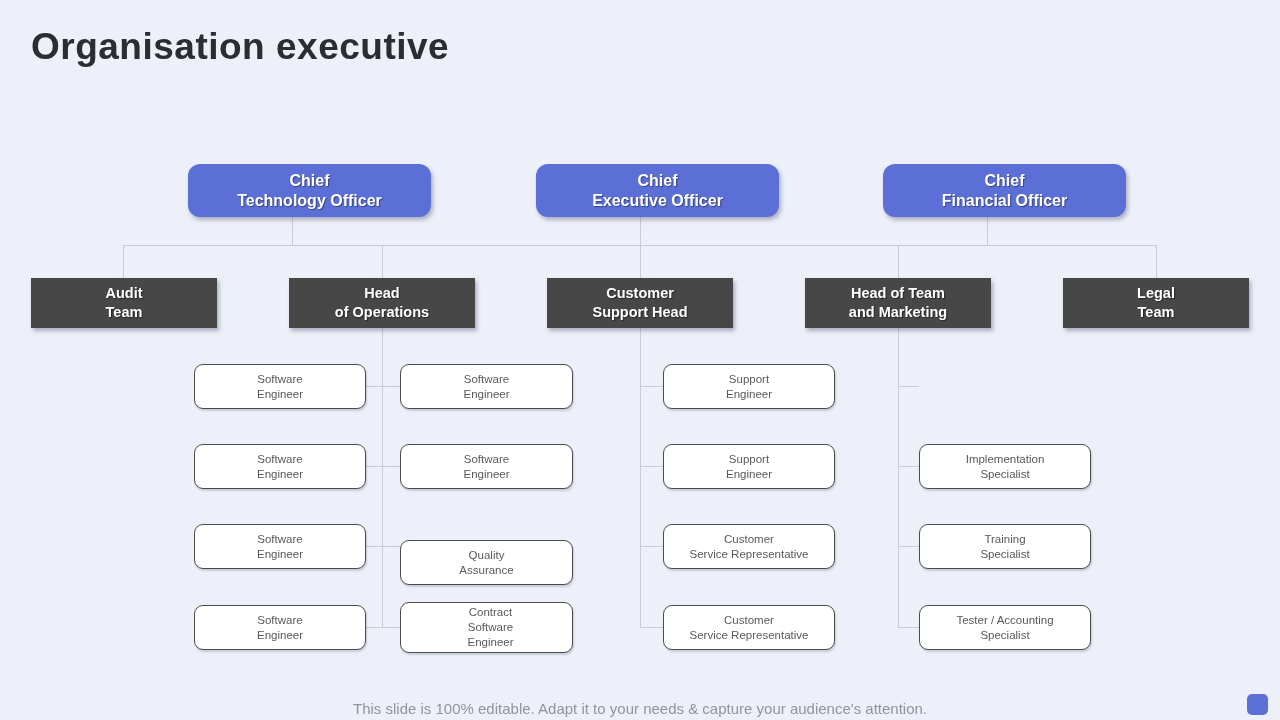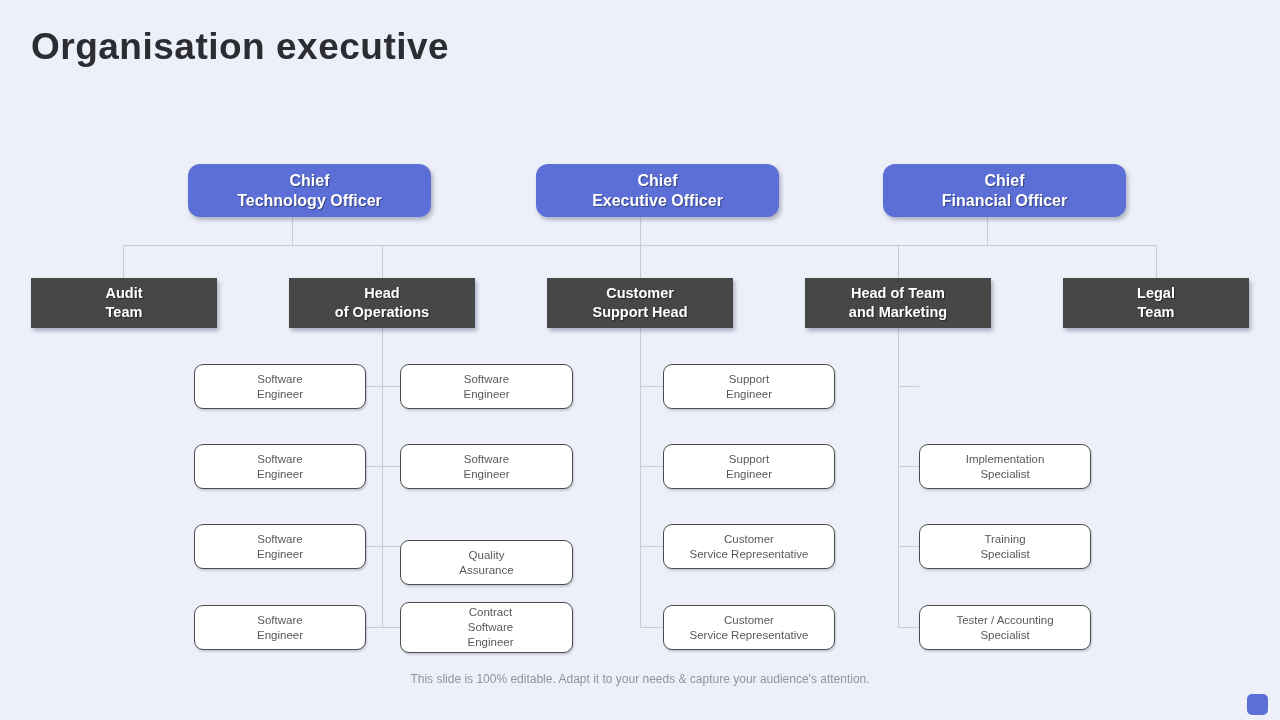--- a/index.html
+++ b/index.html
@@ -29,22 +29,22 @@
     box-shadow:2px 3px 4px rgba(90,95,125,.45);top:278px;}
   .leaf{width:172px;height:45px;border-radius:9px;background:#fff;
     border:1px solid var(--leaf-border);color:var(--leaf-text);
     font-size:11.5px;line-height:15px;
     box-shadow:1px 2px 2px rgba(90,95,125,.25);}
 
   .cline{position:absolute;background:var(--line);}
   .v{width:1px;}
   .h{height:1px;}
 
-  .footer{position:absolute;left:0;top:672px;width:1280px;text-align:center;
-    font-size:12px;color:#8F94A1;}
+  .footer{position:absolute;left:0;top:700px;width:1280px;text-align:center;
+    font-size:15px;color:#8F94A1;}
   .corner-chip{position:absolute;left:1247px;top:694px;width:21px;height:21px;
     border-radius:5px;background:var(--accent);}
 </style>
 </head>
 <body>
 
 <div class="slide">
 
   <div class="title">Organisation executive</div>
 

